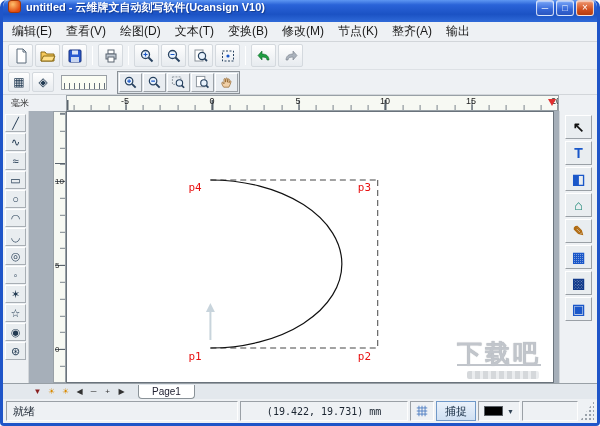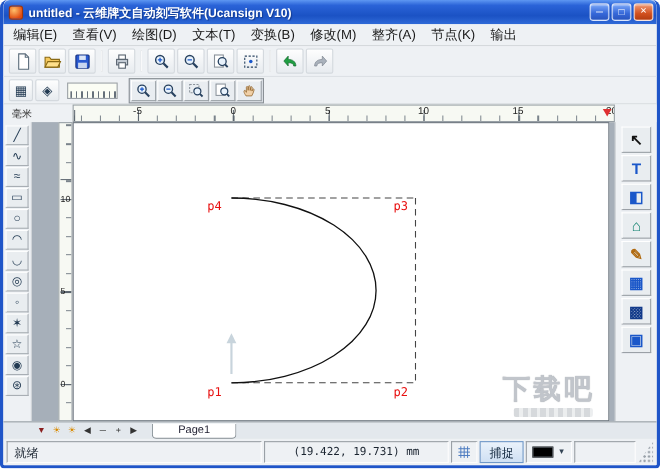--- a/index.html
+++ b/index.html
@@ -5,21 +5,21 @@
   html,body{margin:0;padding:0;background:#ffffff;}
   *{box-sizing:border-box;}
   .window{
     width:600px;height:426px;overflow:hidden;position:relative;
     border:3px solid #1f55c8;border-top:0;border-radius:7px 7px 4px 4px;
     background:#eef1f4;
     font-family:"Liberation Sans","DejaVu Sans",sans-serif;
     display:flex;flex-direction:column;
   }
   
-  .titlebar{height:22px;flex:0 0 22px;display:flex;align-items:center;padding:0 3px 0 5px;
+  .titlebar{height:22px;flex:0 0 22px;display:flex;align-items:flex-start;padding:0 3px 0 5px;
     border-radius:6px 6px 0 0;
     background:linear-gradient(180deg,#5e97f2 0%,#2a63d8 22%,#1b52c4 65%,#2f6ad8 100%);}
   .appicon{width:13px;height:13px;border-radius:3px;flex:0 0 13px;
     background:radial-gradient(circle at 35% 30%,#ffc06b,#e04a10 75%);border:1px solid #a33708;}
   .title{color:#fff;font-size:11px;font-weight:bold;margin-left:5px;flex:1;white-space:nowrap;overflow:hidden;
     text-shadow:1px 1px 1px #123a8f;}
   .winbtns{display:flex;gap:2px;}
   .wbtn{width:18px;height:16px;border-radius:3px;border:1px solid rgba(255,255,255,.75);
     color:#fff;font-size:9px;line-height:14px;text-align:center;cursor:default;
     background:linear-gradient(180deg,#7aa6f8,#3567d8 60%,#2a55be);box-shadow:inset 0 1px 1px rgba(255,255,255,.5);}
@@ -68,35 +68,35 @@
   .v-ruler{width:13px;flex:0 0 13px;position:relative;background:#f7f9f3;border:1px solid #98a0a6;overflow:hidden;}
   .v-ruler .ticks-minor{position:absolute;top:0;bottom:0;right:0;width:5px;
     background-image:repeating-linear-gradient(180deg,#7a838b 0 1px,transparent 1px 16.8px);background-position-y:1.8px;}
   .v-ruler .ticks-major{position:absolute;top:0;bottom:0;right:0;width:10px;
     background-image:repeating-linear-gradient(180deg,#59636c 0 1px,transparent 1px 84px);background-position-y:69px;}
   .vnum{position:absolute;left:1px;transform:translateY(-50%);font-size:8px;color:#222;}
   .canvas{flex:1;position:relative;background:#ffffff;border:1px solid #6a737c;overflow:hidden;}
   .canvas svg{position:absolute;inset:0;width:100%;height:100%;}
   .plabel{font-family:"DejaVu Sans Mono","Liberation Mono",monospace;font-size:11px;}
   .wm{position:absolute;right:12px;bottom:12px;font-size:25px;font-weight:bold;letter-spacing:3px;
-    color:#a0a7b0;opacity:.65;text-shadow:0 0 1px #6a7078;}
+    color:#a0a7b0;opacity:.65;text-shadow:0 0 1px #6a7078;text-decoration:underline;}
   .wm-sub{position:absolute;right:14px;bottom:3px;width:72px;height:8px;border-radius:2px;opacity:.35;
     background:repeating-linear-gradient(90deg,#8a929a 0 5px,#c8cdd2 5px 8px);filter:blur(.5px);}
   .right-tools{width:38px;flex:0 0 38px;background:#eef1f4;display:flex;flex-direction:column;align-items:center;
     padding-top:4px;gap:2px;border-left:1px solid #d2d6da;}
   .rtool{width:27px;height:24px;padding:0;display:flex;align-items:center;justify-content:center;
     border:1px solid;border-color:#ffffff #9aa0a6 #9aa0a6 #ffffff;background:#e9edf0;}
   .rtool .g{font-size:14px;font-weight:bold;line-height:1;}
   
   .tabbar{height:16px;flex:0 0 16px;display:flex;align-items:center;background:#e3e8ed;border-top:1px solid #98a0a6;}
   .tab-controls{display:flex;margin-left:28px;gap:1px;}
   .tctl{width:13px;height:13px;padding:0;border:0;background:transparent;display:flex;align-items:center;justify-content:center;}
   .tctl span{font-size:8px;line-height:1;}
   .tab{margin-left:10px;height:14px;background:#ffffff;border:1px solid #8a9298;border-top:none;
-    border-radius:0 0 4px 4px;padding:0 23px;display:flex;align-items:center;}
+    border-radius:0 0 4px 4px;padding:0 13px;display:flex;align-items:center;}
   .tab span{font-size:10px;color:#223;}
   
   .statusbar{height:24px;flex:0 0 24px;display:flex;align-items:stretch;gap:2px;background:#eef1f4;padding:2px 3px;}
   .sb-panel{border:1px solid;border-color:#9aa0a6 #fdfdfd #fdfdfd #9aa0a6;background:#eef1f4;
     font-size:11px;color:#1a2430;display:flex;align-items:center;padding:0 6px;}
   .sb-ready{flex:1;}
   .sb-coords{width:168px;justify-content:center;font-family:"DejaVu Sans Mono","Liberation Mono",monospace;font-size:10px;}
   .sb-grid{width:24px;justify-content:center;padding:0;}
   .sb-snap{border:1px solid #6f98c8;background:linear-gradient(#eaf2fb,#cfe0f3);font-size:11px;color:#12283f;
     padding:0 8px;display:flex;align-items:center;}
@@ -131,23 +131,23 @@
       <span class="menu-item">查看(V)</span>
 
       <span class="menu-item">绘图(D)</span>
 
       <span class="menu-item">文本(T)</span>
 
       <span class="menu-item">变换(B)</span>
 
       <span class="menu-item">修改(M)</span>
 
+      <span class="menu-item">节点(K)</span>
+
       <span class="menu-item">整齐(A)</span>
-
-      <span class="menu-item">节点(K)</span>
 
       <span class="menu-item">输出</span>
 
     </div>
 
   <div class="toolbar t1">
     <button class="tbtn">
       <svg width="16" height="16" viewBox="0 0 16 16">
           <path d="M4 1h6l3 3v11H4z" fill="#fff" stroke="#5a6b7a"></path>
           <path d="M10 1v3h3" fill="none" stroke="#5a6b7a"></path>

